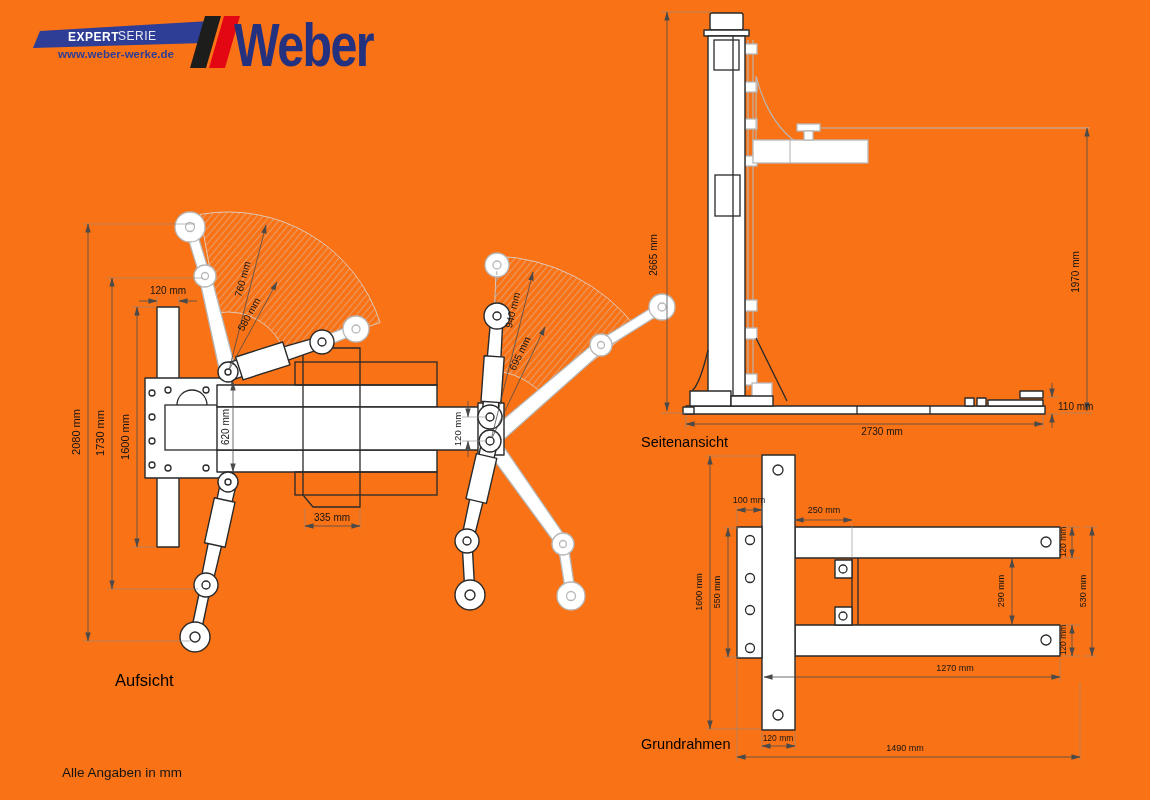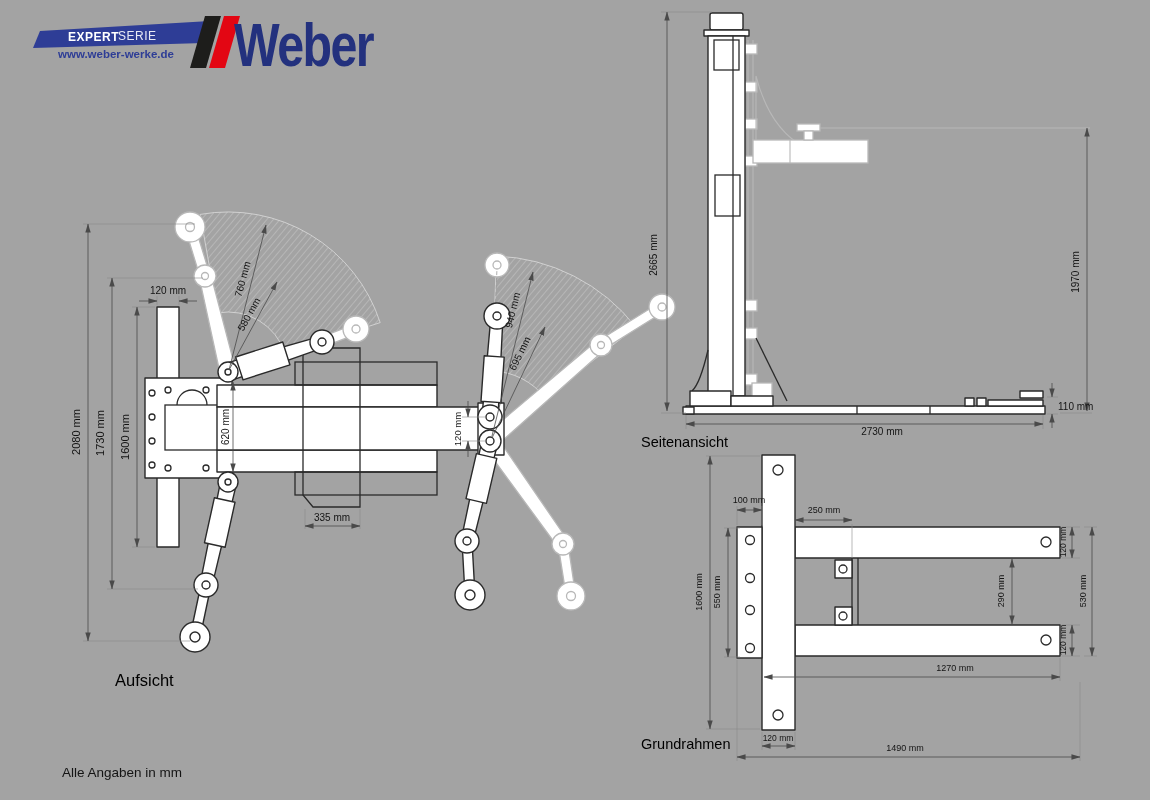--- a/index.html
+++ b/index.html
@@ -1,16 +1,16 @@
 <!DOCTYPE html>
 <html><head>
 <meta charset="utf-8">
 <style>
   html,body{margin:0;padding:0;background:#fff;}
-  .page{position:relative;width:1150px;height:800px;background:#a3a3a3;overflow:hidden;
+  .page{position:relative;width:1150px;height:800px;background:#f97316;overflow:hidden;
         font-family:"Liberation Sans",sans-serif;}
   svg{position:absolute;left:0;top:0;}
   .k {fill:#fff;stroke:#2a2a2a;stroke-width:1.4;stroke-linejoin:round;}
   .kn{fill:none;stroke:#2a2a2a;stroke-width:1.3;}
   .g {fill:#fff;stroke:#b8b8b8;stroke-width:1.3;}
   .gn{fill:none;stroke:#b8b8b8;stroke-width:1.1;}
   .d {stroke:#4a4a4a;stroke-width:0.8;fill:none;}
   .x {stroke:#8a8a8a;stroke-width:0.6;fill:none;}
   .dash{stroke:#9a9a9a;stroke-width:0.8;stroke-dasharray:4 3;fill:none;}
   text{font-family:"Liberation Sans",sans-serif;fill:#141414;}

